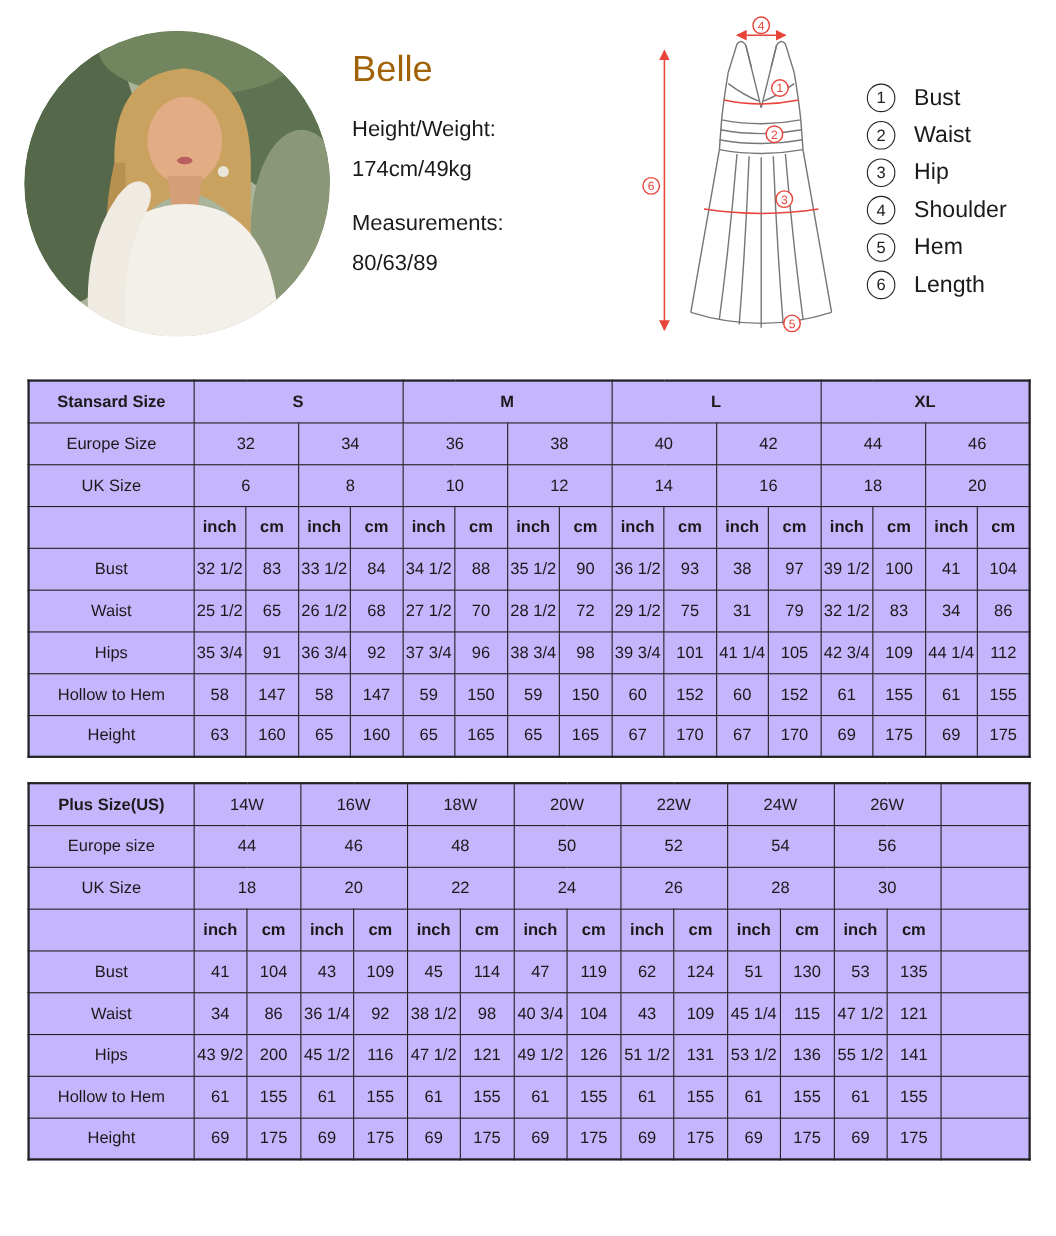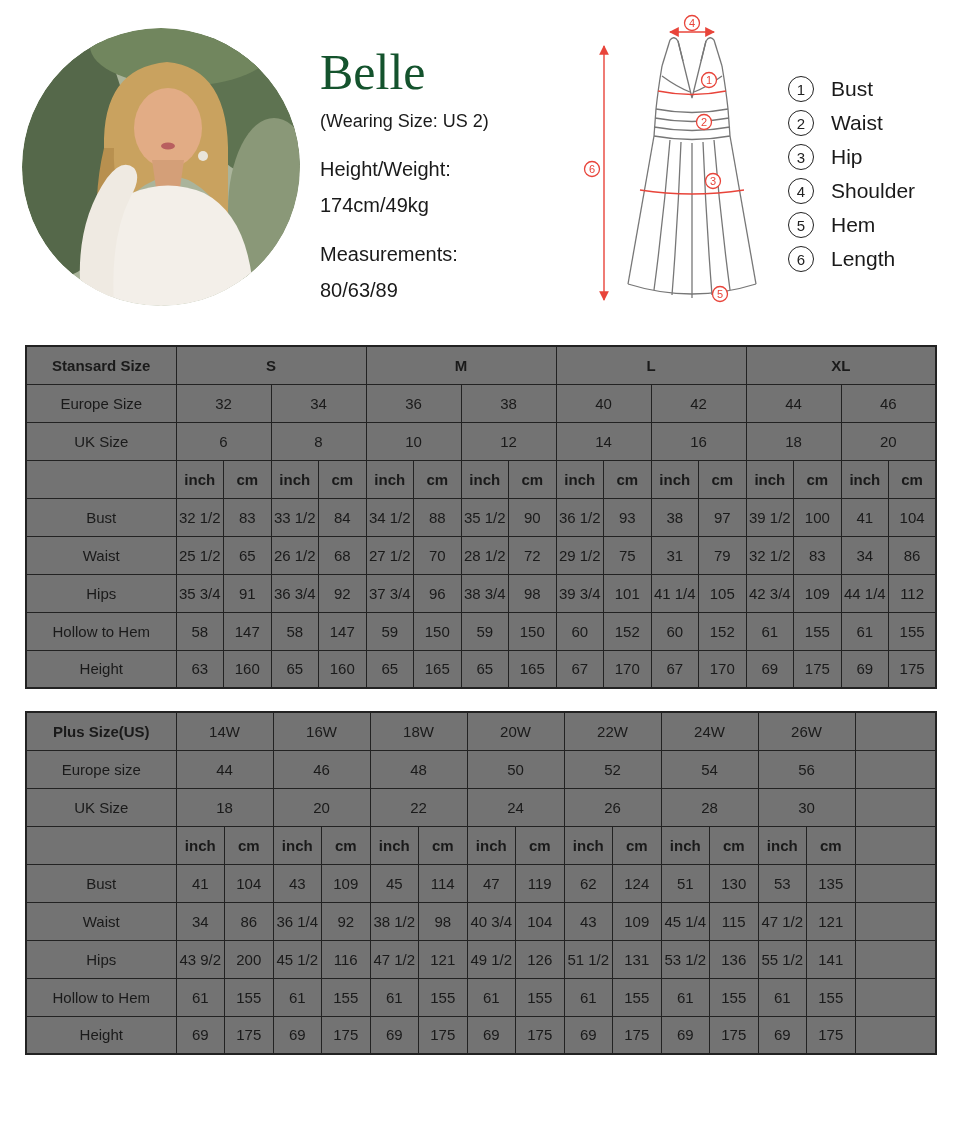--- a/index.html
+++ b/index.html
@@ -15,41 +15,41 @@
   
   .header { position: relative; height: 340px; }
 
   .photo {
     position: absolute; left: 22px; top: 28px;
     width: 278px; height: 278px;
     border-radius: 50%; overflow: hidden;
   }
 
   .info { position: absolute; left: 320px; top: 46px; width: 215px; }
-  .name { font-family: Liberation Serif, serif; font-size: 50px; line-height: 1.05; color: #14532d; }
+  .name { font-family: Liberation Sans, sans-serif; font-size: 33px; line-height: 1.05; color: #a16207; }
   .wearing { margin-top: 12px; font-size: 18px; }
   .info-label { margin-top: 26px; font-size: 20px; }
   .info-value { margin-top: 13px; font-size: 20px; }
 
   .sketch { position: absolute; left: 582px; top: 14px; width: 200px; height: 304px; }
 
   .legend { position: absolute; left: 788px; top: 76px; }
   .legend-row { display: flex; align-items: center; gap: 17px; height: 26px; margin-bottom: 8px; }
   .legend-num {
     flex: 0 0 26px; width: 26px; height: 26px;
     border: 1.5px solid #222; border-radius: 50%;
     display: flex; align-items: center; justify-content: center;
     font-size: 15px; color: #222;
   }
   .legend-label { font-size: 21px; }
 
   
   table {
     border-collapse: collapse; table-layout: fixed;
-    margin-left: 25px; background: #737373;
+    margin-left: 25px; background: #c4b5fd;
     border: 2px solid #222;
   }
   #standard-table { width: 910px; margin-top: 5px; }
   #plus-table { width: 910px; margin-top: 22px; }
   col.c-label { width: 150px; }
   col.c-std { width: 47.5px; }
   col.c-plus { width: 48.5px; }
   col.c-tail { width: 81px; }
   th, td {
     border: 1px solid #222;
@@ -88,21 +88,20 @@
           <ellipse cx="146" cy="118" rx="7" ry="3.5" fill="#b95f5f"></ellipse>
           <circle cx="181" cy="128" r="5" fill="#e9e5db"></circle>
           <path d="M60 278 Q62 190 110 165 Q146 150 182 165 Q230 190 232 278 Z" fill="#f3efe9"></path>
           <path d="M60 278 Q50 200 85 150 Q100 130 112 140 Q120 150 108 170 Q88 210 92 278 Z" fill="#efeae2"></path>
         </g>
       </svg>
     </div>
 
     <div class="info">
       <div class="name">Belle</div>
-      <div class="wearing">(Wearing Size: US 2)</div>
       <div class="info-label">Height/Weight:</div>
       <div class="info-value">174cm/49kg</div>
       <div class="info-label">Measurements:</div>
       <div class="info-value">80/63/89</div>
     </div>
 
     <div class="sketch">
       <svg viewBox="0 0 200 302" width="200" height="302">
         <defs>
           <marker id="ah" viewBox="0 0 10 10" refX="9" refY="5" markerWidth="7" markerHeight="7" orient="auto-start-reverse">

